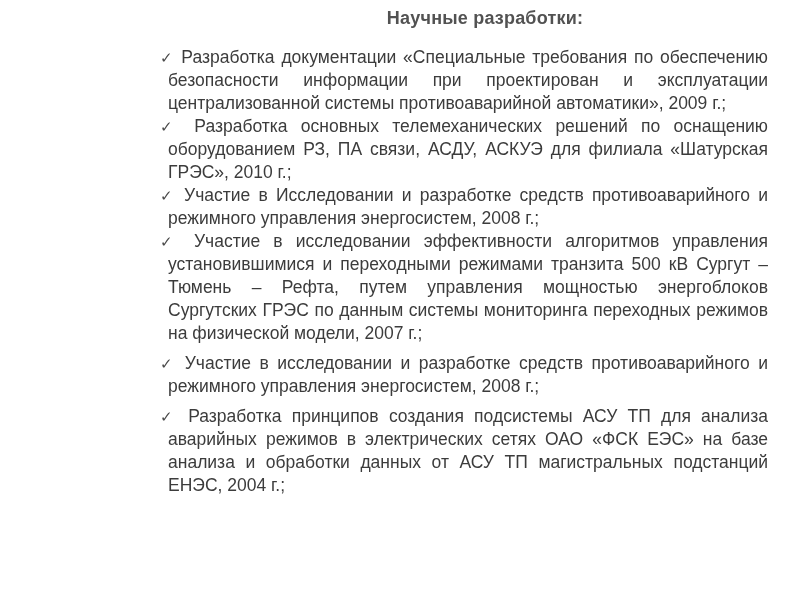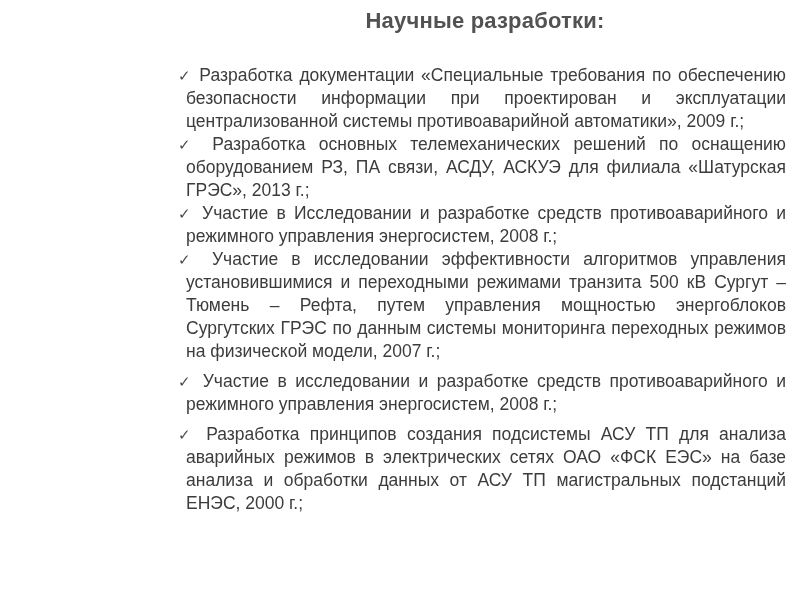--- a/index.html
+++ b/index.html
@@ -14,31 +14,31 @@
     background: #ffffff;
     overflow: hidden;
     font-family: "Liberation Sans", sans-serif;
   }
   .slide-title {
     position: absolute;
     top: 8px;
     left: 170px;
     right: 0;
     text-align: center;
-    font-size: 22px;
+    font-size: 18px;
     font-weight: bold;
     color: #525252;
     letter-spacing: 0.2px;
   }
   .bullet-list {
     position: absolute;
     top: 46px;
     left: 160px;
     width: 608px;
-    margin: 18px;
+    margin: 0;
     padding: 0;
     list-style: none;
     font-size: 17.5px;
     line-height: 23px;
     color: #3c3c3c;
     text-align: justify;
   }
   .bullet-list li {
     margin: 0;
     padding-left: 8px;
@@ -52,19 +52,19 @@
     color: #4a4a4a;
   }
 </style>
 </head>
 <body>
 
 <div class="slide">
   <div class="slide-title">Научные разработки:</div>
   <ul class="bullet-list">
       <li><span class="check-mark">✓</span> <span>Разработка документации «Специальные требования по обеспечению безопасности информации при проектирован и эксплуатации централизованной системы противоаварийной автоматики», 2009 г.;</span></li>
-      <li><span class="check-mark">✓</span> <span>Разработка основных телемеханических решений по оснащению оборудованием РЗ, ПА связи, АСДУ, АСКУЭ для филиала «Шатурская ГРЭС», 2013 г.;</span></li>
+      <li><span class="check-mark">✓</span> <span>Разработка основных телемеханических решений по оснащению оборудованием РЗ, ПА связи, АСДУ, АСКУЭ для филиала «Шатурская ГРЭС», 2010 г.;</span></li>
       <li><span class="check-mark">✓</span> <span>Участие в Исследовании и разработке средств противоаварийного и режимного управления энергосистем, 2008 г.;</span></li>
       <li><span class="check-mark">✓</span> <span>Участие в исследовании эффективности алгоритмов управления установившимися и переходными режимами транзита 500 кВ Сургут – Тюмень – Рефта, путем управления мощностью энергоблоков Сургутских ГРЭС по данным системы мониторинга переходных режимов на физической модели, 2007 г.;</span></li>
       <li class="spaced"><span class="check-mark">✓</span> <span>Участие в исследовании и разработке средств противоаварийного и режимного управления энергосистем, 2008 г.;</span></li>
-      <li class="spaced"><span class="check-mark">✓</span> <span>Разработка принципов создания подсистемы АСУ ТП для анализа аварийных режимов в электрических сетях ОАО «ФСК ЕЭС» на базе анализа и обработки данных от АСУ ТП магистральных подстанций ЕНЭС, 2000 г.;</span></li>
+      <li class="spaced"><span class="check-mark">✓</span> <span>Разработка принципов создания подсистемы АСУ ТП для анализа аварийных режимов в электрических сетях ОАО «ФСК ЕЭС» на базе анализа и обработки данных от АСУ ТП магистральных подстанций ЕНЭС, 2004 г.;</span></li>
     </ul>
 </div>
 
 </body></html>

